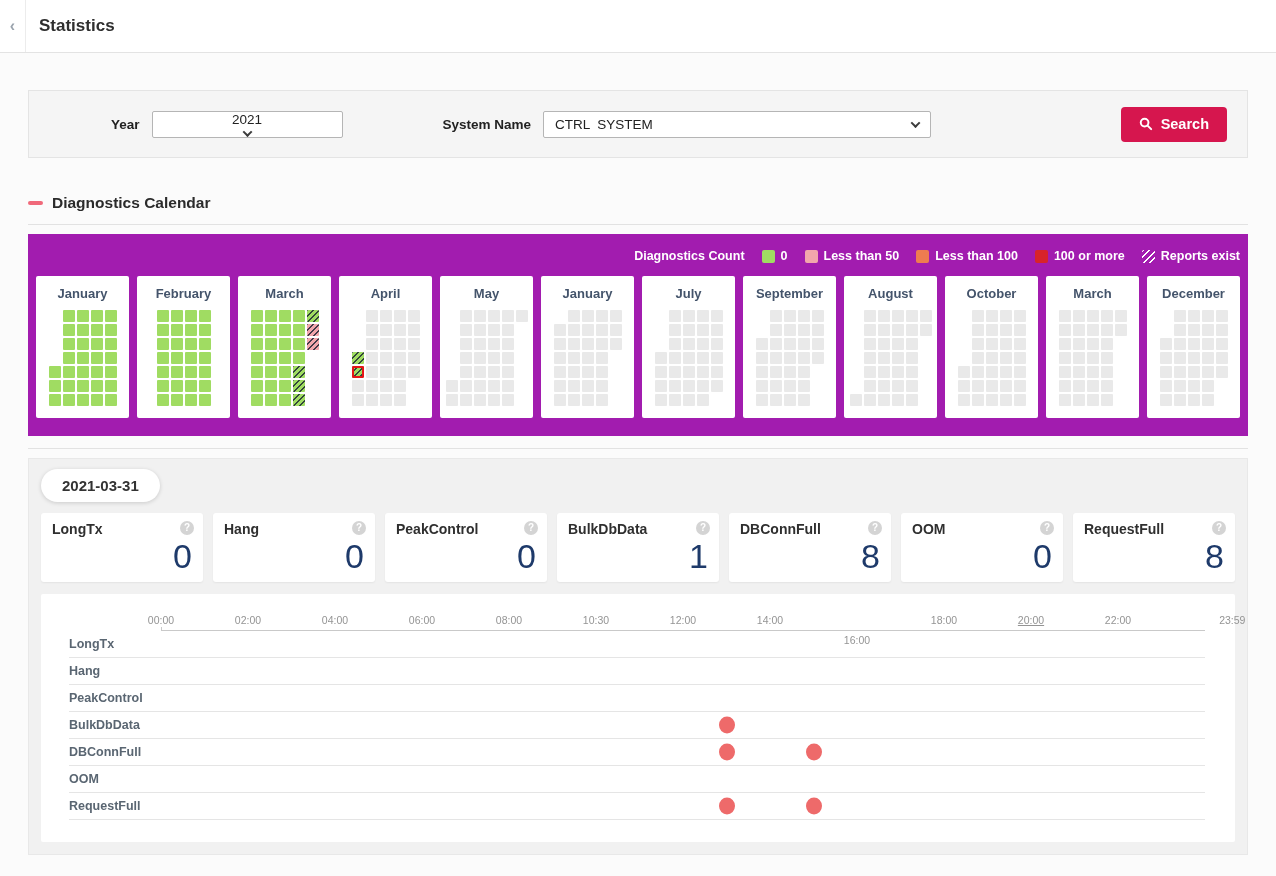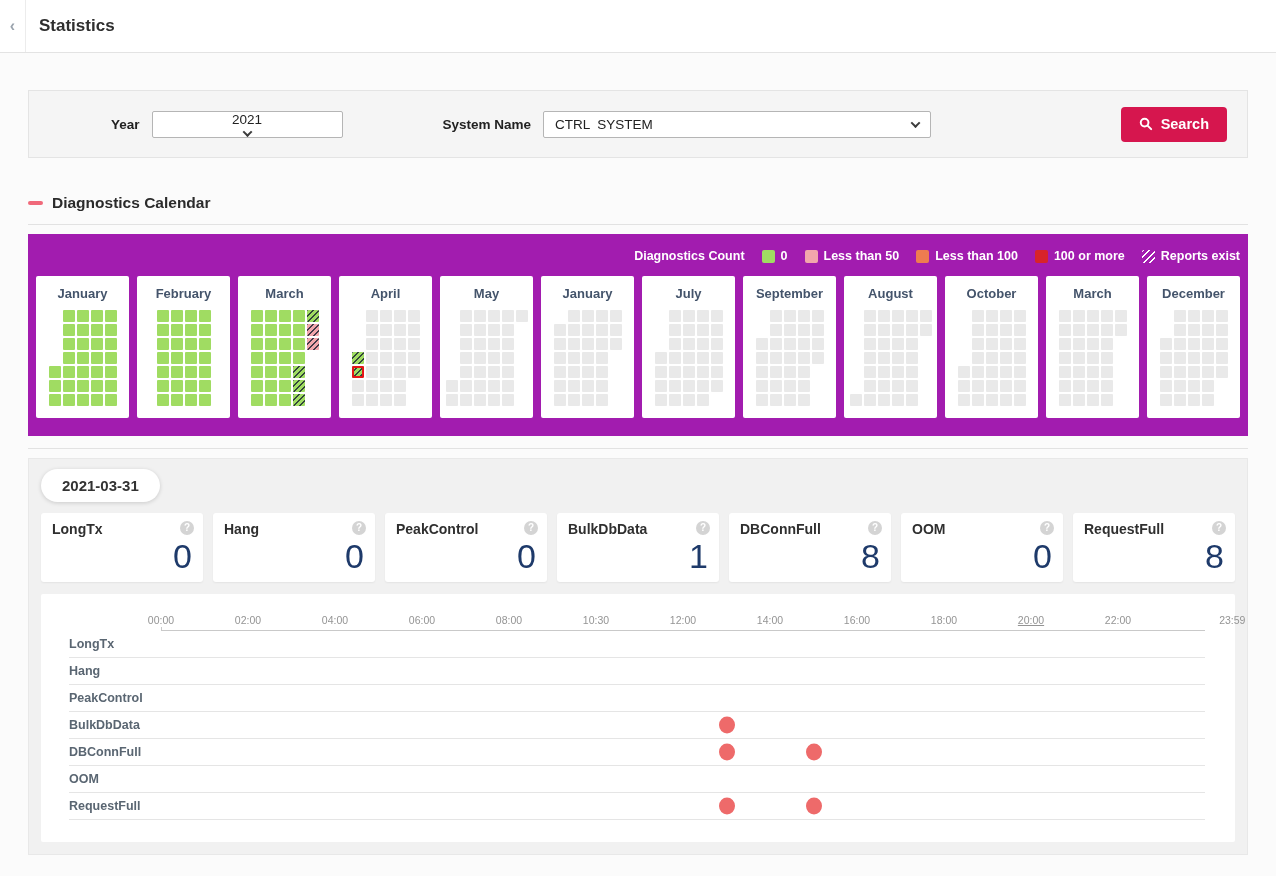--- a/index.html
+++ b/index.html
@@ -621,21 +621,21 @@
     <div class="timeline">
       <div class="tl-head" id="tl-head">
           <span class="tick" style="left: 0%;">00:00</span>
           <span class="tick" style="left: 8.33333%;">02:00</span>
           <span class="tick" style="left: 16.6667%;">04:00</span>
           <span class="tick" style="left: 25%;">06:00</span>
           <span class="tick" style="left: 33.3333%;">08:00</span>
           <span class="tick" style="left: 41.6667%;">10:30</span>
           <span class="tick" style="left: 50%;">12:00</span>
           <span class="tick" style="left: 58.3333%;">14:00</span>
-          <span class="tick" style="left: 66.6667%;">16:00</span>
+          <span class="tick" style="left: 66.6667%; margin-top: 20px;">16:00</span>
           <span class="tick" style="left: 75%;">18:00</span>
           <span class="tick" style="left: 83.3333%; text-decoration: underline;">20:00</span>
           <span class="tick" style="left: 91.6667%;">22:00</span>
           <span class="tick" style="left: 99.9306%; margin-left: 28px;">23:59</span>
         </div>
       <div class="tl-axisline"></div>
       <div id="tl-rows">
           <div class="tl-row">
             <div class="tl-label">LongTx</div>
             <div class="tl-track"></div>

